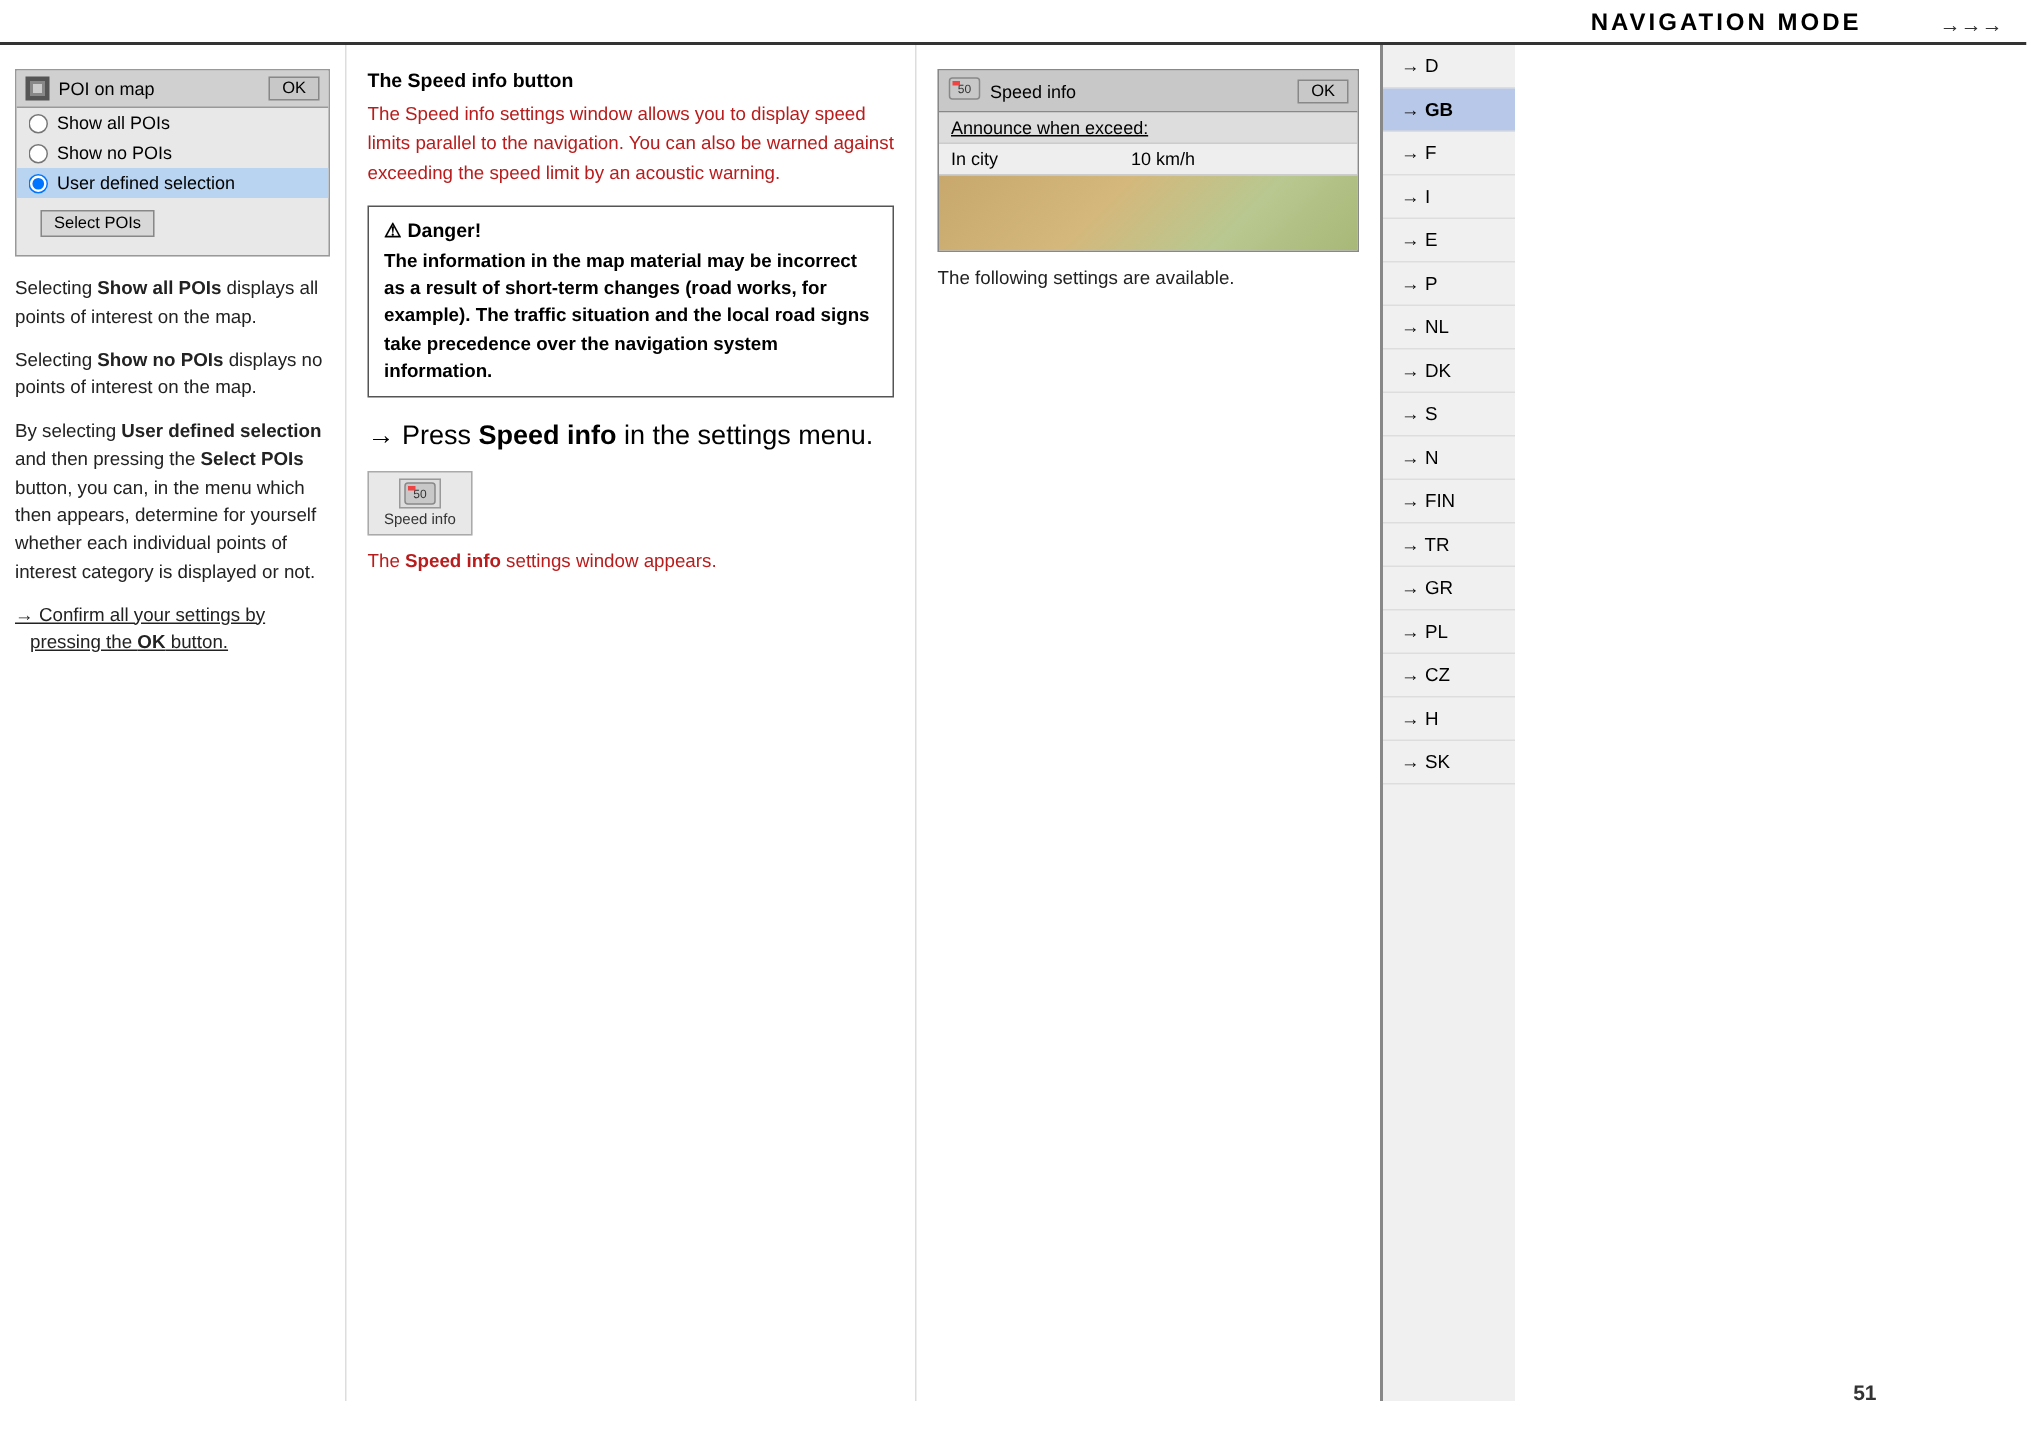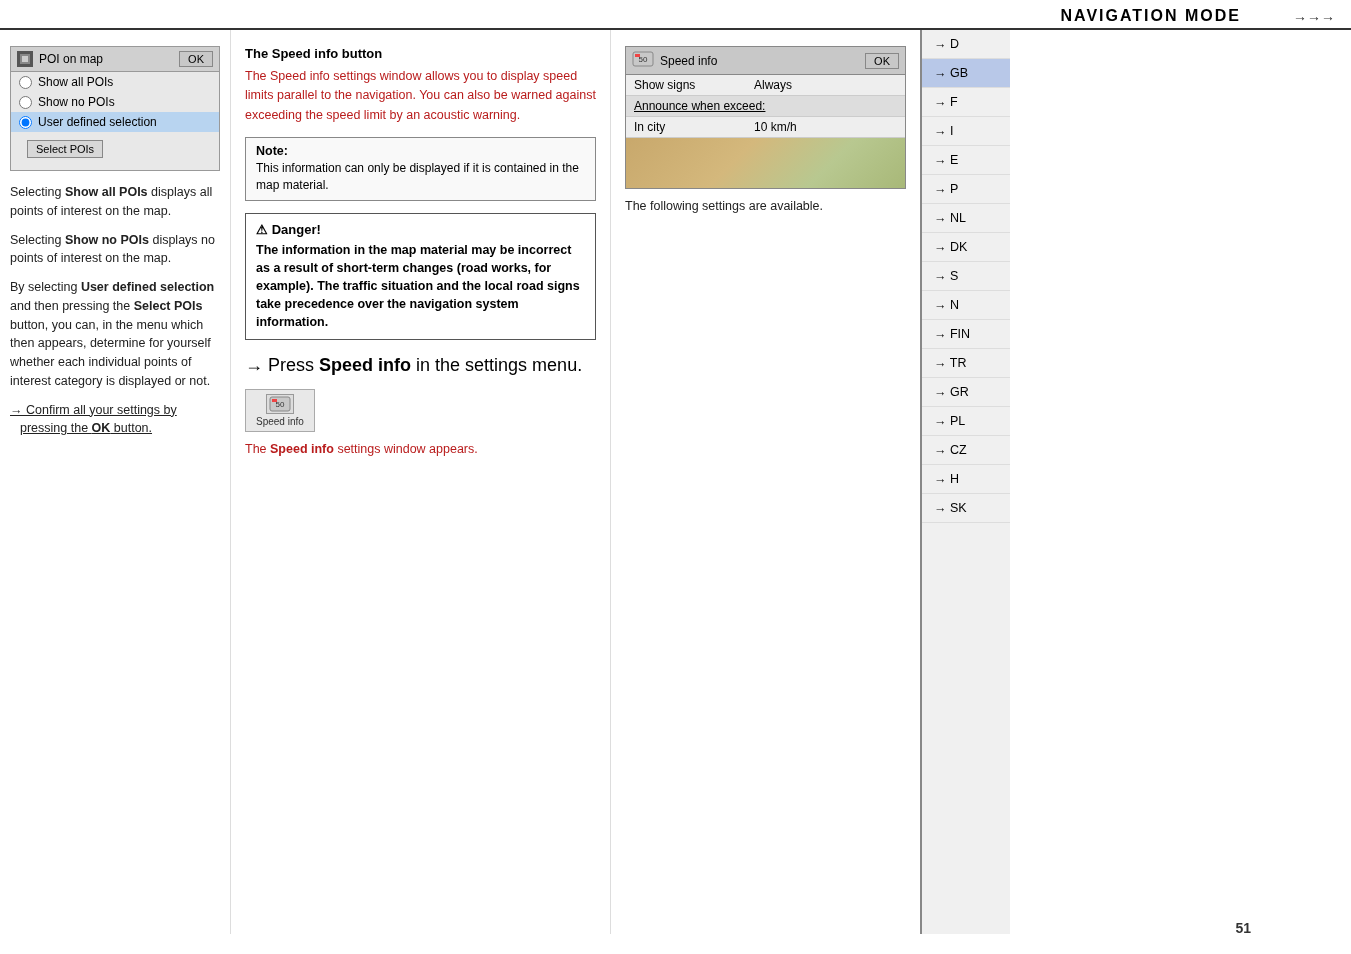--- a/index.html
+++ b/index.html
@@ -304,21 +304,21 @@
     .nav-item {
       padding: 7px 12px;
       font-size: 12.5px;
       color: #000;
       cursor: pointer;
       border-bottom: 1px solid #ddd;
       white-space: nowrap;
     }
     .nav-item.active {
       background: #b8c8e8;
-      font-weight: normal;
+      font-weight: bold;
     }
 
     .page-number {
       position: absolute;
       bottom: 18px;
       right: 100px;
       font-size: 14px;
       font-weight: bold;
       color: #333;
     }
@@ -380,24 +380,20 @@
     <p class="confirm-text">
       <span>→ </span><span>Confirm all your settings by pressing the </span><b>OK</b><span> button.</span>
     </p>
   </div>
 
   <div class="middle-col">
 
     <div class="section-title">The Speed info button</div>
     <p class="section-body">The Speed info settings window allows you to display speed limits parallel to the navigation. You can also be warned against exceeding the speed limit by an acoustic warning.</p>
 
-    <div class="note-box">
-      <div class="note-title">Note:</div>
-      <div class="note-body">This information can only be displayed if it is contained in the map material.</div>
-    </div>
 
     <div class="danger-box">
       <div class="danger-title">
         <span>⚠</span>
         <b>Danger!</b>
       </div>
       <div class="danger-body">The information in the map material may be incorrect as a result of short-term changes (road works, for example). The traffic situation and the local road signs take precedence over the navigation system information.</div>
     </div>
 
     <p class="press-line">
@@ -430,24 +426,20 @@
               <rect x="1" y="1" width="20" height="14" rx="2" fill="#c8c8c8" stroke="#888" stroke-width="1"></rect>
               <text x="11" y="11" text-anchor="middle" font-size="8" fill="#333">50</text>
               <rect x="3" y="3" width="5" height="3" fill="#e44"></rect>
             </svg>
           </div>
           <span>Speed info</span>
         </div>
         <button class="ok-btn">OK</button>
       </div>
 
-      <div class="speed-row">
-        <span class="speed-row-label">Show signs</span>
-        <span class="speed-row-value">Always</span>
-      </div>
       <div class="speed-row announce">
         <span class="speed-row-label">Announce when exceed:</span>
         <span class="speed-row-value"></span>
       </div>
       <div class="speed-row">
         <span class="speed-row-label">In city</span>
         <span class="speed-row-value">10 km/h</span>
       </div>
       <div class="speed-map-bg"></div>
     </div>

